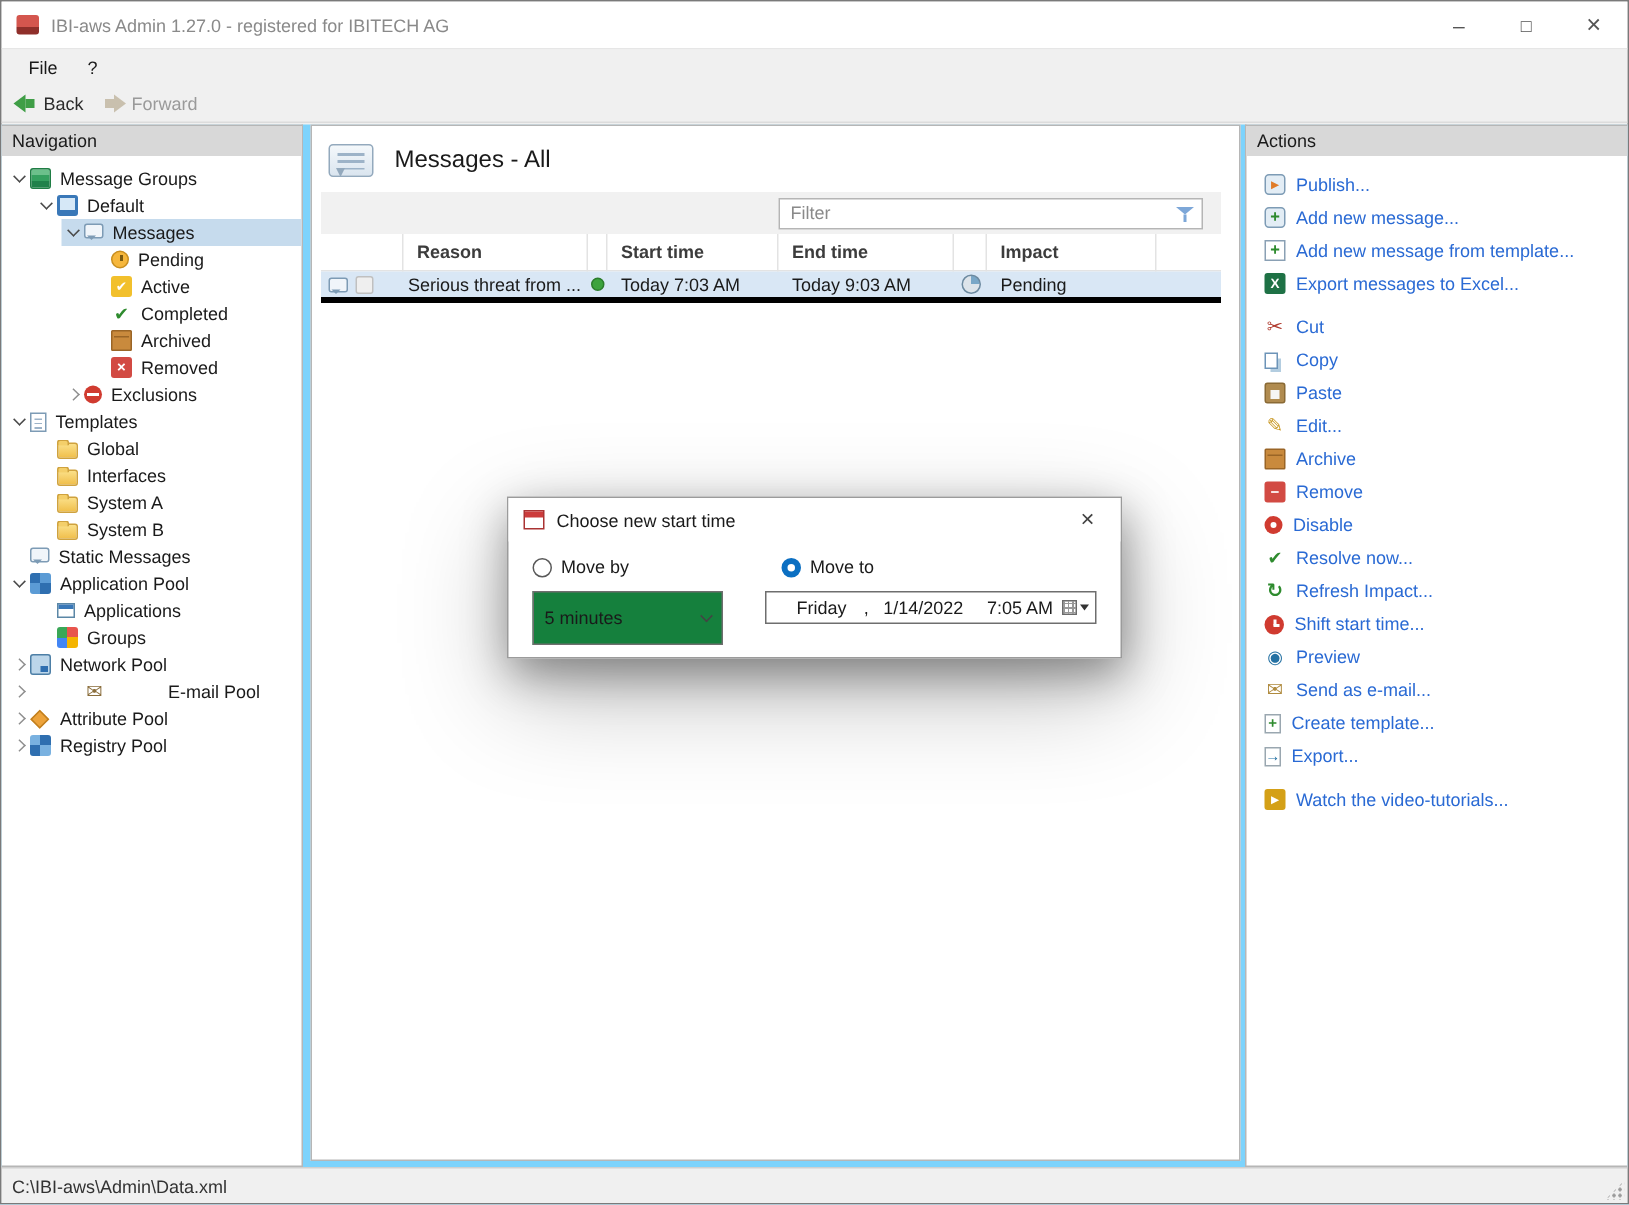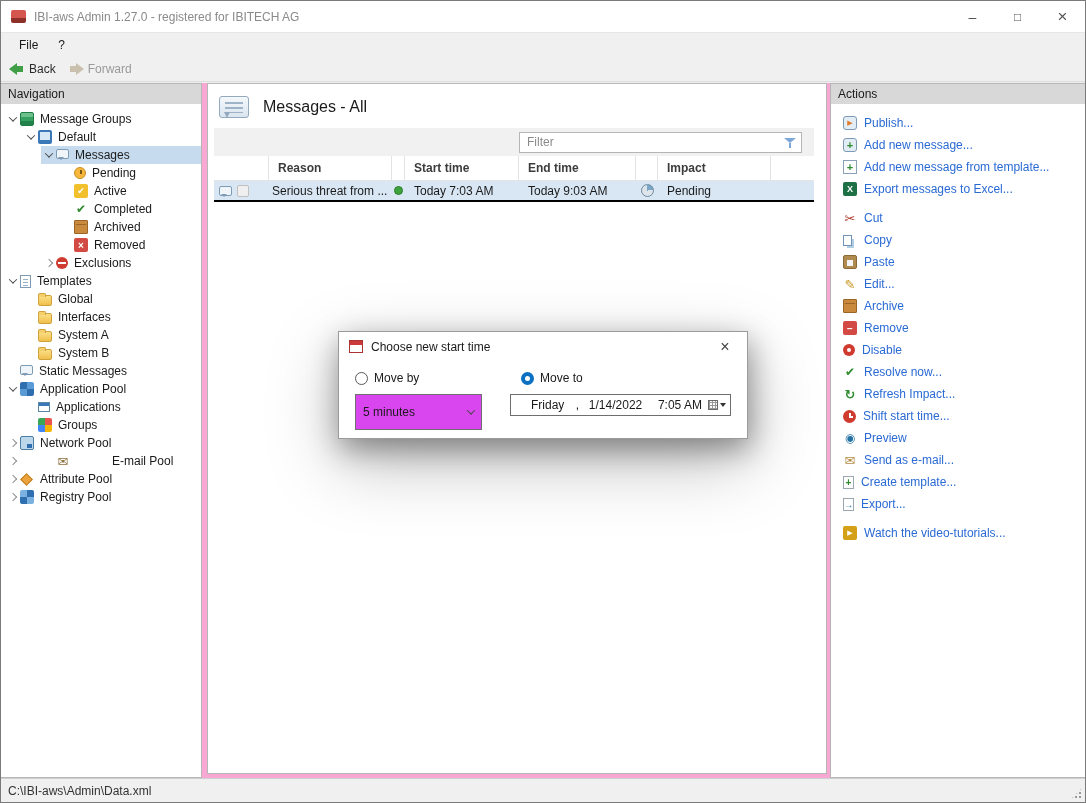--- a/index.html
+++ b/index.html
@@ -25,21 +25,21 @@
   .toolbtn { display:inline-flex; align-items:center; padding:2px 8px 2px 4px; }
   .toolbtn .lbl { color:#2b2b2b; }
   .toolbtn.disabled .lbl { color:#9a9a9a; }
   .arrow { display:inline-block; width:16px; height:12px; position:relative; margin-right:4px; }
   .arrow.left::before { content:""; position:absolute; left:0; top:0; border-top:6px solid transparent; border-bottom:6px solid transparent; border-right:8px solid #3f9e46; }
   .arrow.left::after  { content:""; position:absolute; left:8px; top:3px; width:6px; height:6px; background:#3f9e46; }
   .arrow.right::before{ content:""; position:absolute; right:0; top:0; border-top:6px solid transparent; border-bottom:6px solid transparent; border-left:8px solid #c9c0ae; }
   .arrow.right::after { content:""; position:absolute; right:8px; top:3px; width:6px; height:6px; background:#c9c0ae; }
 
   
-  .workspace { position:absolute; top:82px; bottom:24px; left:0; right:0; background:#f9a8d4;padding-left:12px; }
+  .workspace { position:absolute; top:82px; bottom:24px; left:0; right:0; background:#7dd3fc;padding-left:12px; }
   .panelheader { height:20px; background:#d8d8d8; line-height:20px; padding-left:7px; color:#1a1a1a; }
   .navpanel { position:absolute; left:0; top:0; bottom:0; width:201px; background:#fff; border:1px solid #b6b6b6; border-left:none; }
   .contentpanel { position:absolute; left:206px; top:0; bottom:4px; width:620px; background:#fff; border:1px solid #b6b6b6; overflow:hidden; }
   .actionspanel { position:absolute; left:829px; right:0; top:0; bottom:0; background:#fff; border:1px solid #b6b6b6; border-right:none; }
 
   
   .tree { padding-top:6px; }
   .tree-row { display:flex; align-items:center; height:18px; padding-right:2px; white-space:nowrap; }
   .tree-row.selected { background:#c6dbed; }
   .chev { width:15px; flex:none; display:inline-flex; align-items:center; justify-content:center; }
@@ -91,21 +91,21 @@
   .filterstrip { height:28px; background:#f1f1f1; display:flex; align-items:center; justify-content:flex-end; padding-right:12px; }
   .filterbox { position:relative; display:inline-block; }
   .filterinput { width:283px; height:21px; border:1px solid #b5b5b5; background:#fff; font:12px "Liberation Sans","DejaVu Sans",sans-serif; padding:0 26px 0 7px; outline:none; color:#333; }
   .filterinput::placeholder { color:#8a8a8a; }
   .funnel { position:absolute; right:5px; top:4px; width:14px; height:14px; }
   .funnel::before { content:""; position:absolute; left:1px; top:2px; border-left:6px solid transparent; border-right:6px solid transparent; border-top:5px solid #7da7d8; }
   .funnel::after { content:""; position:absolute; left:6px; top:7px; width:2px; height:5px; background:#7da7d8; }
 
   .thead { display:flex; height:25px; align-items:center; border-bottom:1px solid #e3e3e3; color:#3c3c3c; }
   .th { height:25px; display:flex; align-items:center; border-right:1px solid #e3e3e3; padding-left:9px;font-weight:bold; }
-  .trow { display:flex; height:21px; align-items:center; background:#d9e7f5; border-bottom:2px solid #000000; }
+  .trow { display:flex; height:21px; align-items:center; background:#d9e7f5; border-bottom:4px solid #000000; }
   .td { height:21px; display:flex; align-items:center; padding-left:9px; overflow:hidden; white-space:nowrap; }
   .c-icons { width:55px; padding-left:5px; gap:5px; }
   .c-reason { width:123px; }
   .trow .c-reason { padding-left:3px; }
   .c-dot { width:13px; padding-left:2px; }
   .c-start { width:114px; }
   .c-end { width:117px; }
   .c-imp2 { width:22px; padding-left:5px; }
   .c-impact { width:113px; }
   .c-fill { flex:1; border-right:none; }
@@ -164,21 +164,21 @@
   .dlg-icon { width:14px; height:13px; background:#fff; border:1px solid #a33; position:relative; flex:none; }
   .dlg-icon::before { content:""; position:absolute; left:0; right:0; top:0; height:4px; background:#cc3b3b; }
   .dlg-close { margin-left:auto; width:44px; height:29px; display:flex; align-items:center; justify-content:center; font-size:16px; color:#444; }
   .dlg-body { height:77px; }
   .radio-row { display:flex; padding:10px 16px 0; align-items:center; }
   .radio { display:flex; align-items:center; }
   .radio.first { width:166px; }
   .rb { width:13px; height:13px; border-radius:50%; border:1px solid #595959; background:#fff; margin-right:6px; flex:none; }
   .rb.on { border:4px solid #0b6fc2; }
   .ctrl-row { display:flex; padding:9px 16px 0; }
-  .dropdown { width:137px; height:22px; border:1px solid #6e6e6e; background:#d946ef; display:flex; align-items:center; justify-content:space-between; padding:17px 7px; }
+  .dropdown { width:137px; height:22px; border:1px solid #6e6e6e; background:#15803d; display:flex; align-items:center; justify-content:space-between; padding:17px 7px; }
   .ddchev { width:6px; height:6px; border-right:1px solid #444; border-bottom:1px solid #444; transform:rotate(45deg) translate(-1px,-1px); }
   .datetime { margin-left:28px; width:221px; height:22px; border:1px solid #6e6e6e; background:#fff; display:flex; align-items:center; padding:0 3px 0 20px; }
   .dt-day { width:48px; }
   .dt-sep { width:14px; }
   .dt-date { width:74px; }
   .dt-time { width:52px; }
   .calbtn { margin-left:auto; width:22px; height:20px; display:flex; align-items:center; justify-content:center; gap:2px; }
   .calgrid { width:10px; height:10px; border:1px solid #6b6b6b; background:#fff; background-image:repeating-linear-gradient(90deg,#999 0 1px,transparent 1px 3px),repeating-linear-gradient(0deg,#999 0 1px,transparent 1px 3px); }
   .caldown { width:0; height:0; border-left:3px solid transparent; border-right:3px solid transparent; border-top:4px solid #333; }
   .dlg-footer { height:36px; background:#f0f0f0; border-top:1px solid #e0e0e0; display:flex; align-items:center; padding:0 12px 0 16px; }

